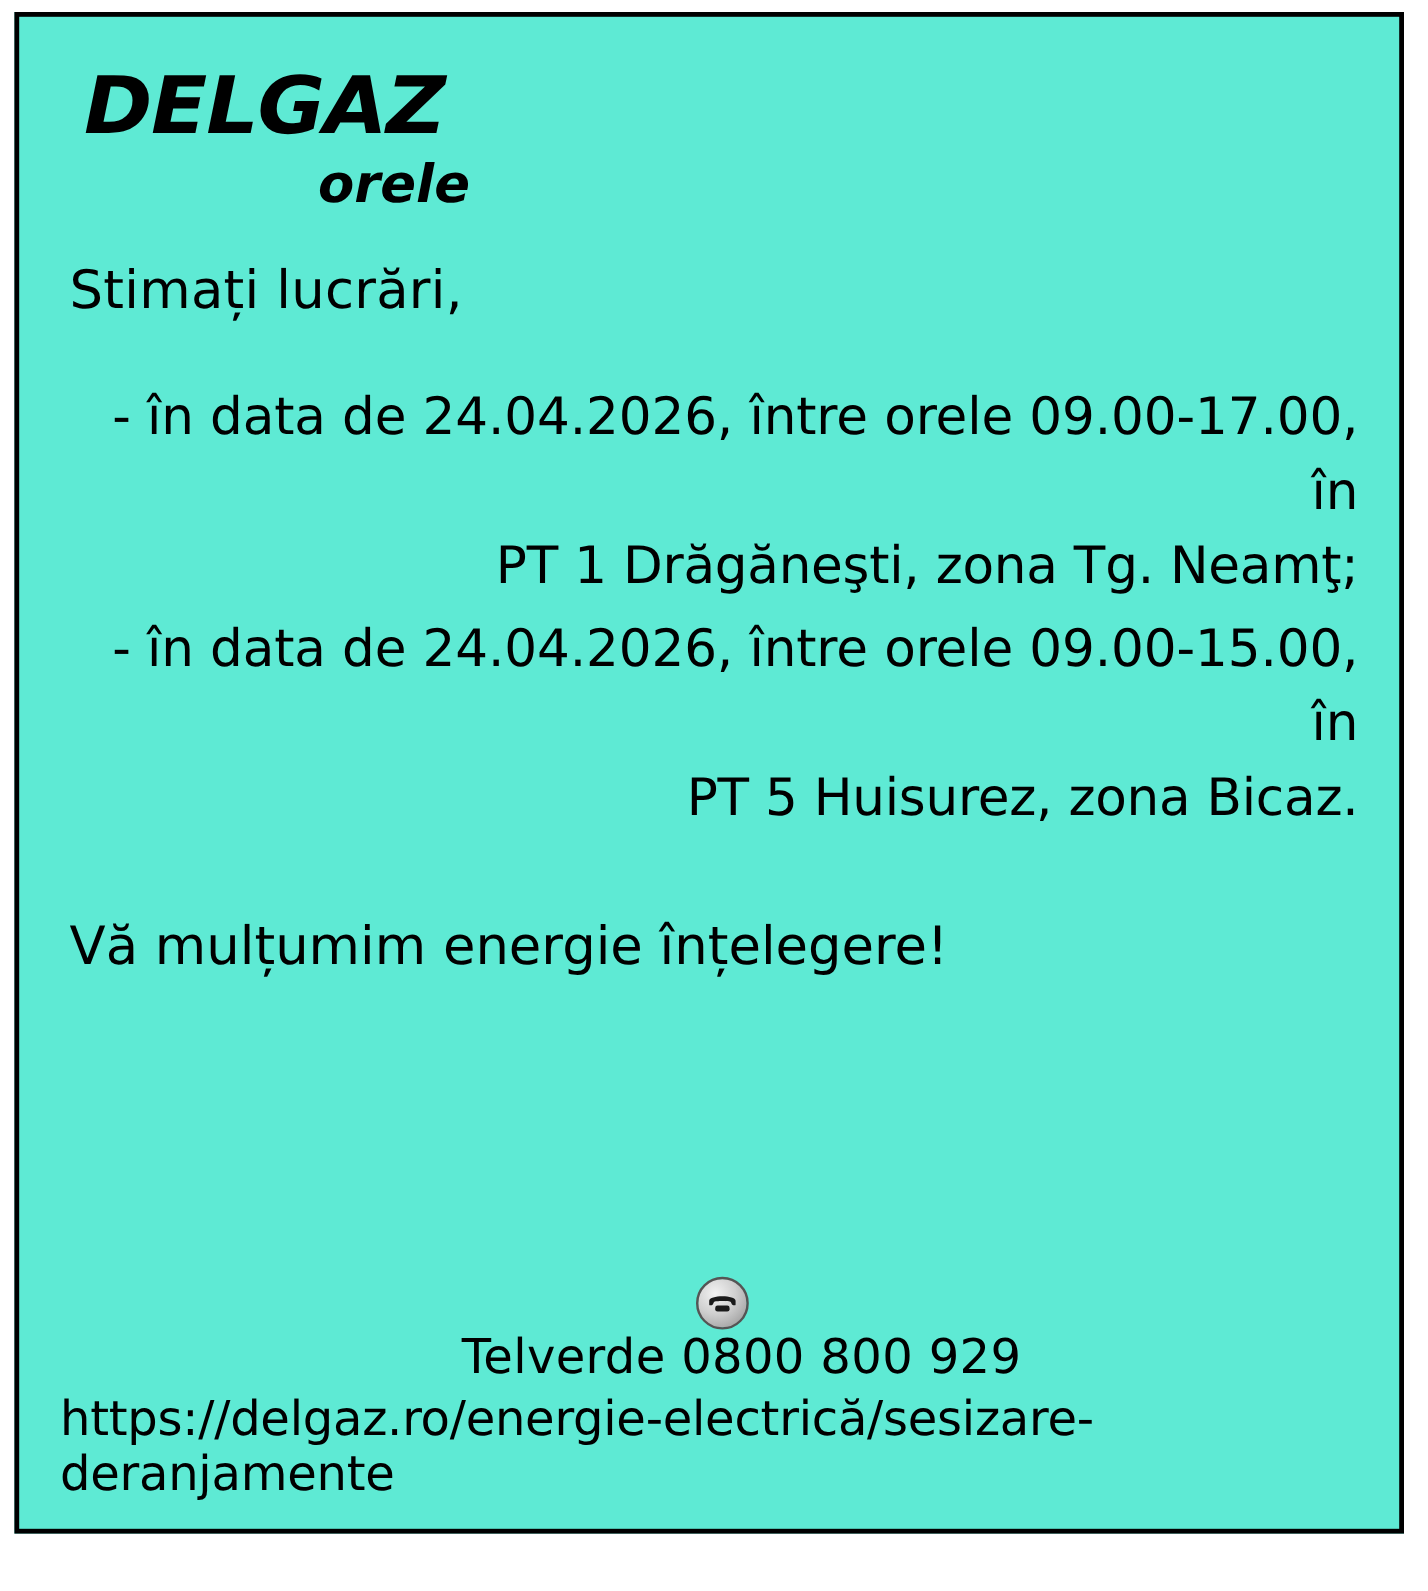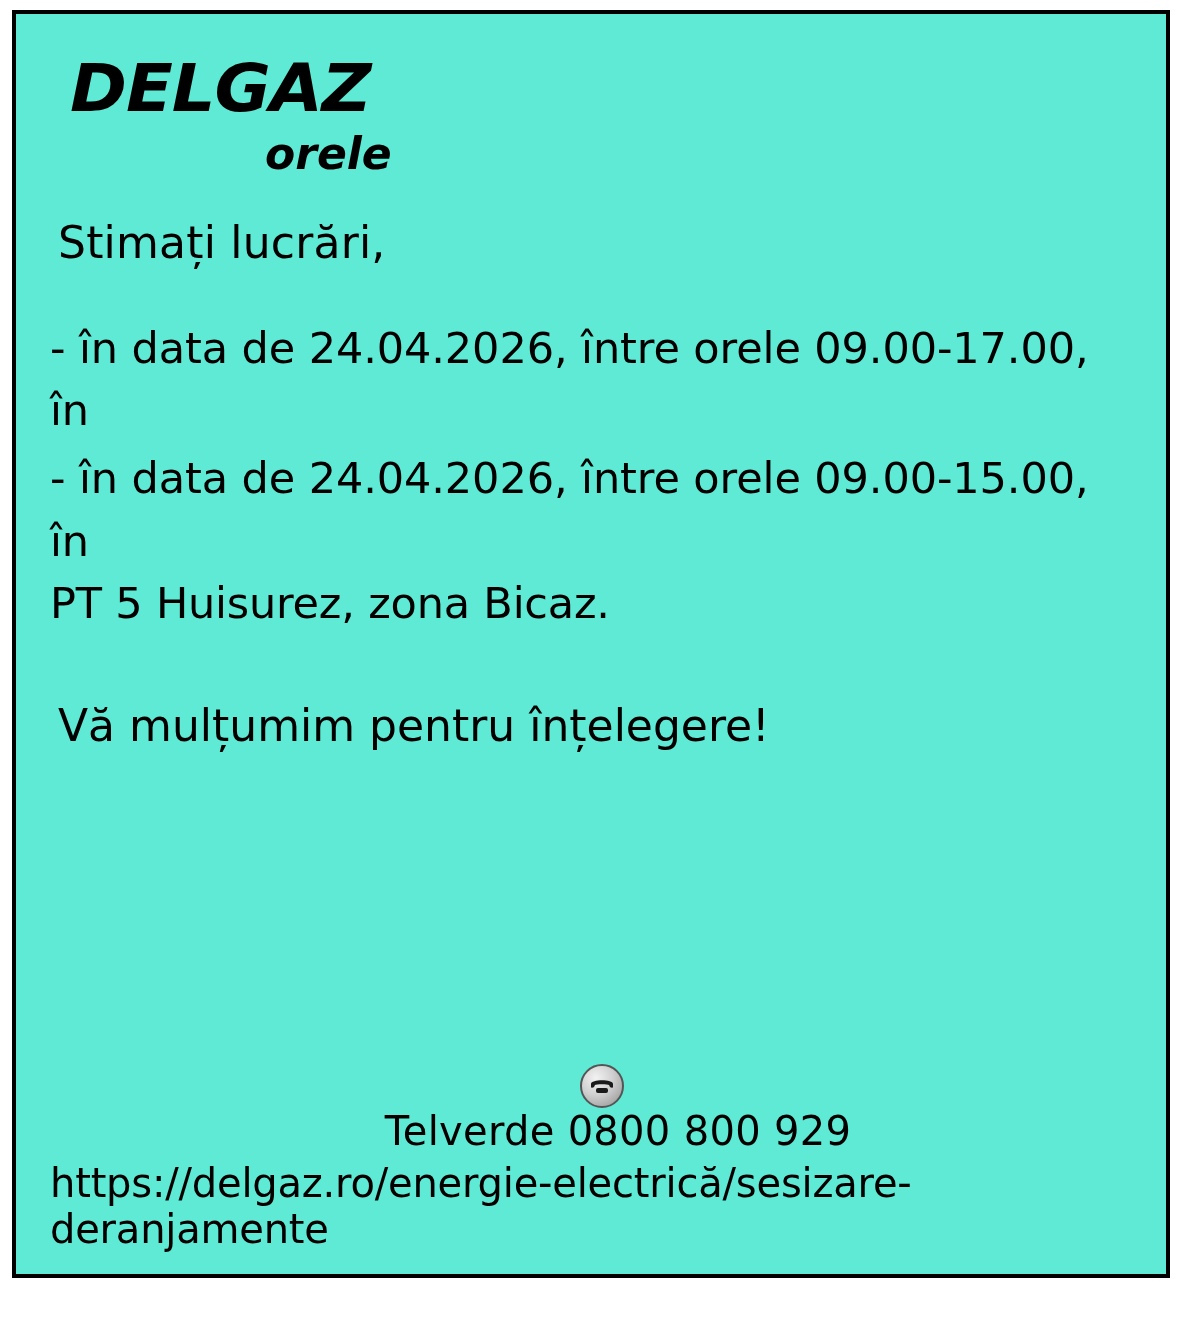--- a/index.html
+++ b/index.html
@@ -81,20 +81,21 @@
   .para .indent { display: inline-block; width: 42px; }
 
   .list {
     margin-top: 48px;
   }
   .list-item {
     font-size: 43px;
     line-height: 1.45;
     margin: 0 0 6px 0;
     letter-spacing: -0.1px;
+    text-align: right;
   }
   .list-item .l2 {
     display: block;
     letter-spacing: -0.2px;
   }
 
   .thanks {
     font-size: 44px;
     line-height: 1.2;
     margin: 66px 0 0 8px;
@@ -148,28 +149,29 @@
       <div class="logo-main">DELGAZ</div>
       <div class="logo-sub">orele</div>
     </div>
 
     <div class="greeting">Stimați lucrări,</div>
 
 
     <div class="list">
       <div class="list-item">
         <span>- în data de 24.04.2026, între orele 09.00-17.00, în</span>
+        <span class="l2">PT 1 Drăgăneşti, zona Tg. Neamţ;</span>
       </div>
       <div class="list-item">
         <span>- în data de 24.04.2026, între orele 09.00-15.00, în</span>
         <span class="l2">PT 5 Huisurez, zona Bicaz.</span>
       </div>
     </div>
 
-    <div class="thanks">Vă mulțumim pentru înțelegere!</div>
+    <div class="thanks">Vă mulțumim energie înțelegere!</div>
 
     <div class="footer">
       <div class="phone-row">
         <span class="phone-badge">
           <svg width="26" height="20" viewBox="0 0 26 20" aria-hidden="true">
             <path d="M2 8 C2 3, 24 3, 24 8 L24 11 C24 12, 22 12, 21 11 L20 9 C19 8, 7 8, 6 9 L5 11 C4 12, 2 12, 2 11 Z" fill="#1a1a1a"></path>
             <rect x="7" y="12" width="12" height="5" rx="2" fill="#1a1a1a"></rect>
           </svg>
         </span>
         <span class="phone-text">Telverde 0800 800 929</span>

